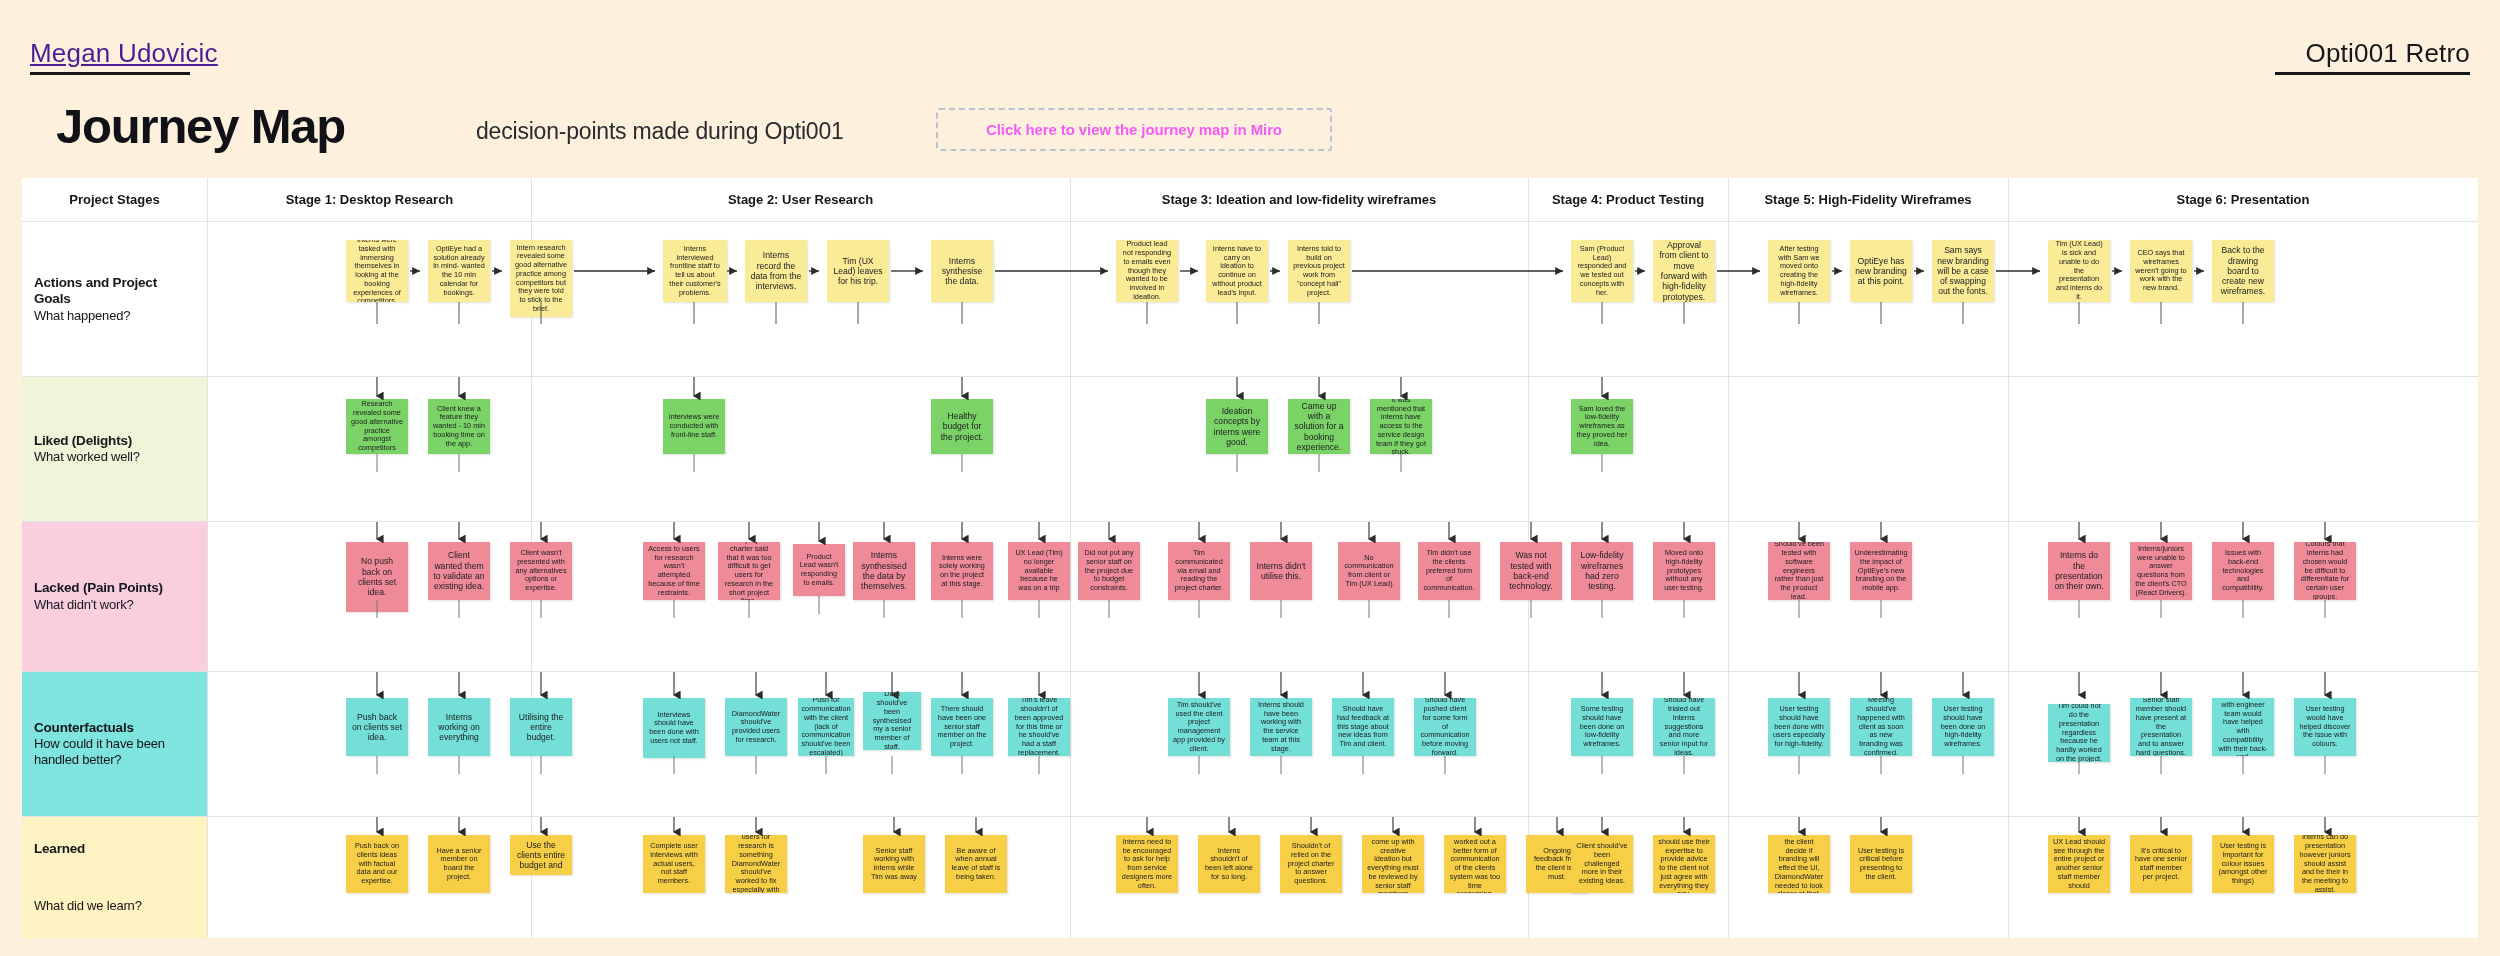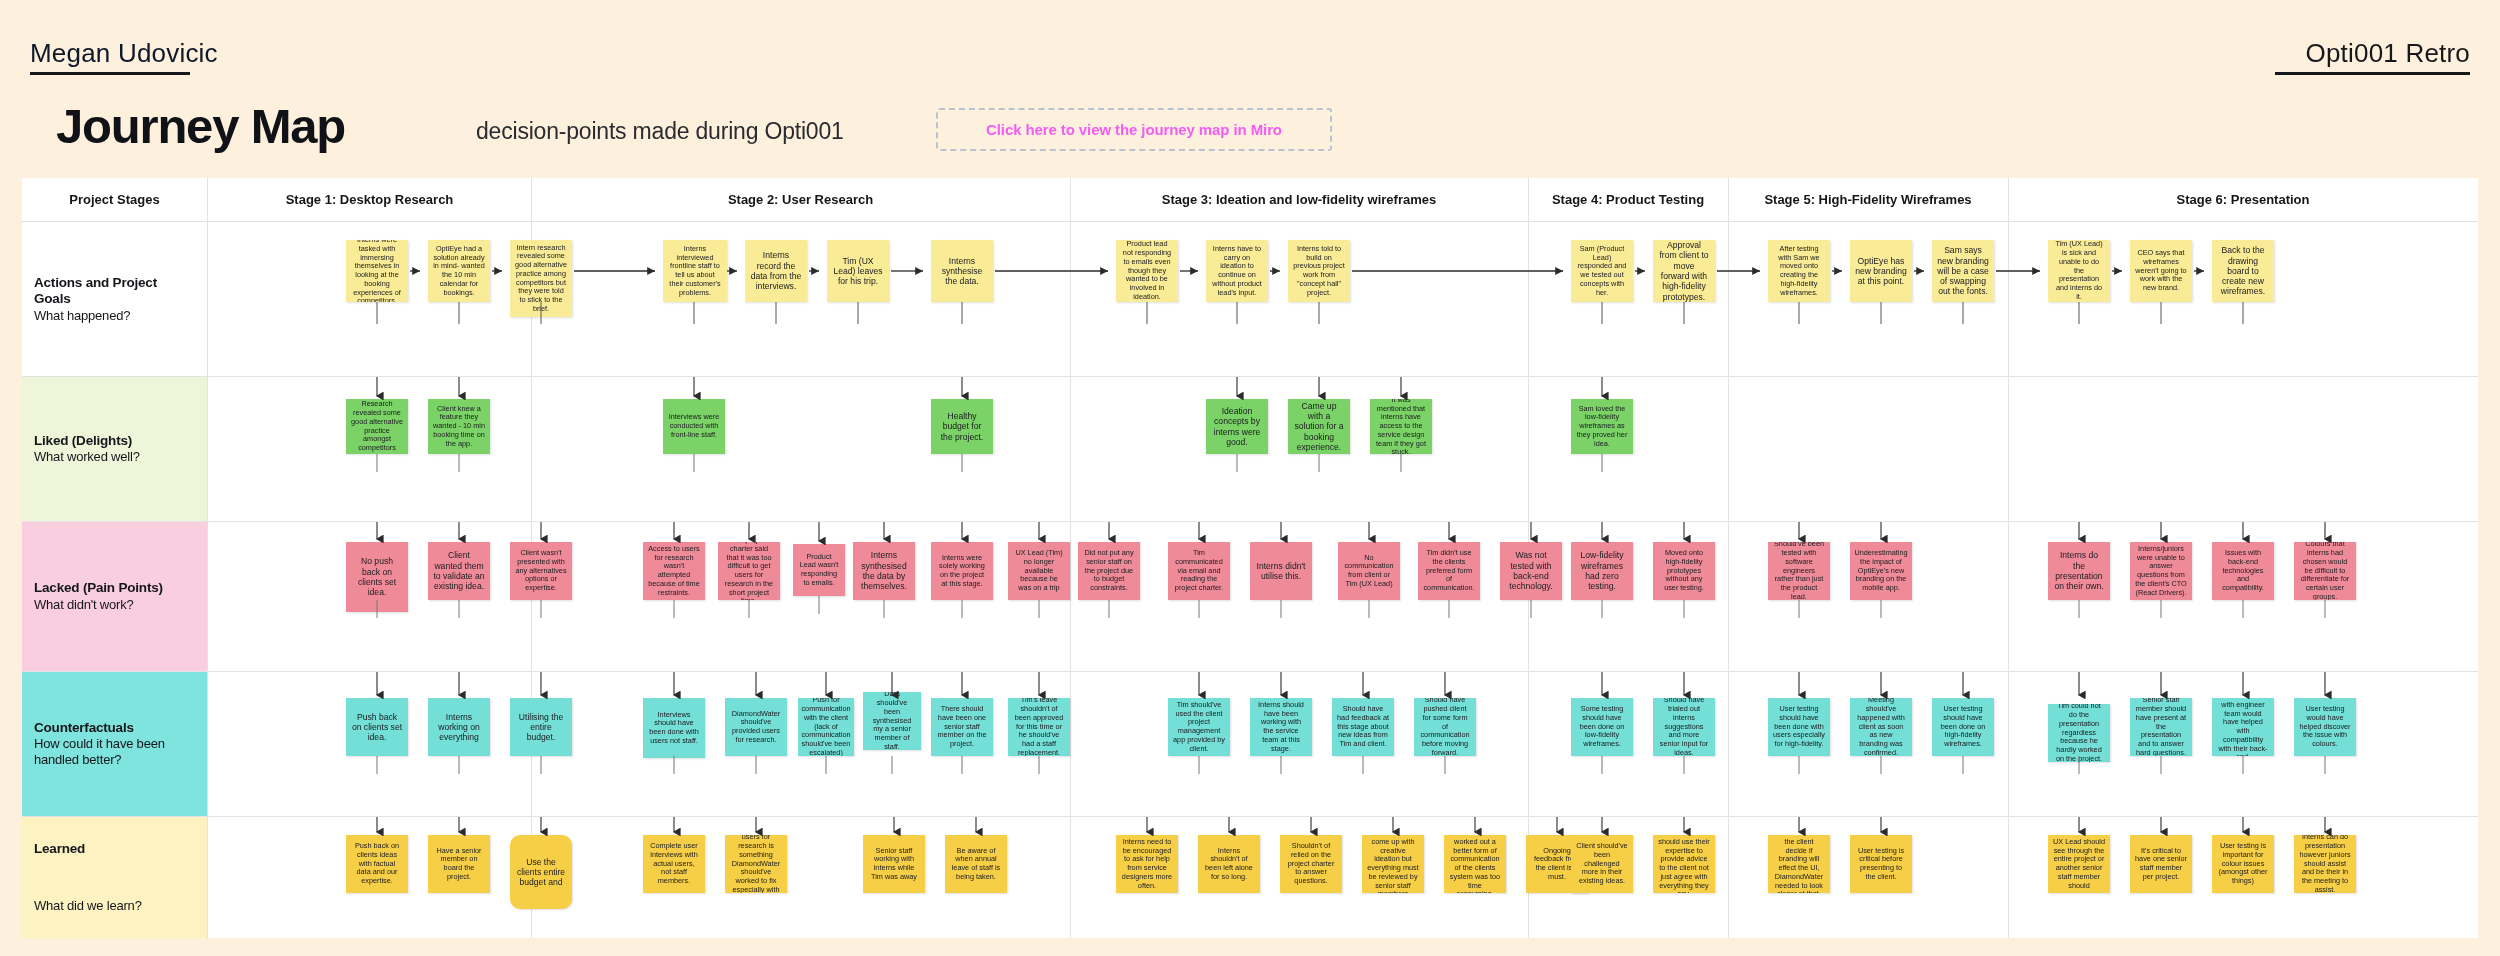--- a/index.html
+++ b/index.html
@@ -7,21 +7,21 @@
   body {
     background:#fdf1dd;
     font-family:"Liberation Sans", sans-serif;
     color:#15161a;
   }
   #root { position:relative; width:2500px; height:956px; }
 
   
   .author {
     position:absolute; left:30px; top:38px;
-    font-size:26px; letter-spacing:.2px; color:#0f172a;
+    font-size:26px; letter-spacing:.2px; color:#4c1d95;text-decoration:underline;
   }
   .author-rule {
     position:absolute; left:30px; top:72px; width:160px; height:3px; background:#17181c;
   }
   .retro {
     position:absolute; right:30px; top:38px;
     font-size:26px; letter-spacing:.2px; color:#17181c; text-align:right;
   }
   .retro-rule {
     position:absolute; right:30px; top:72px; width:195px; height:3px; background:#17181c;
@@ -426,21 +426,21 @@
       <div class="rl-sub">What did we learn?</div>
     </div>
     <div class="lane last" id="lane-learned">
         <div class="vsep" style="left: 323px;"></div>
         <div class="vsep" style="left: 862px;"></div>
         <div class="vsep" style="left: 1320px;"></div>
         <div class="vsep" style="left: 1520px;"></div>
         <div class="vsep" style="left: 1800px;"></div>
         <div class="note n-gold t-sm" style="left: 138px; top: 18px; width: 62px; height: 58px;">Push back on clients ideas with factual data and our expertise.</div>
         <div class="note n-gold t-sm" style="left: 220px; top: 18px; width: 62px; height: 58px;">Have a senior member on board the project.</div>
-        <div class="note n-gold t-md" style="left: 302px; top: 18px; width: 62px; height: 74px; border-radius: 10px;">Use the clients entire budget and</div>
+        <div class="note n-gold t-md" style="left: 302px; top: 18px; width: 62px; height: 40px;">Use the clients entire budget and</div>
         <div class="note n-gold t-sm" style="left: 435px; top: 18px; width: 62px; height: 58px;">Complete user interviews with actual users, not  staff members.</div>
         <div class="note n-gold t-sm" style="left: 517px; top: 18px; width: 62px; height: 58px;">Not having users for research is something DiamondWater should've worked to fix especially with budget.</div>
         <div class="note n-gold t-sm" style="left: 655px; top: 18px; width: 62px; height: 58px;">Senior staff working with interns while Tim was away</div>
         <div class="note n-gold t-sm" style="left: 737px; top: 18px; width: 62px; height: 58px;">Be aware of when annual leave of staff is being taken.</div>
         <div class="note n-gold t-sm" style="left: 908px; top: 18px; width: 62px; height: 58px;">Interns need to be encouraged to ask for help from service designers more often.</div>
         <div class="note n-gold t-sm" style="left: 990px; top: 18px; width: 62px; height: 58px;">Interns shouldn't of been left alone for so long.</div>
         <div class="note n-gold t-sm" style="left: 1072px; top: 18px; width: 62px; height: 58px;">Shouldn't of relied on the project charter to answer questions.</div>
         <div class="note n-gold t-sm" style="left: 1154px; top: 18px; width: 62px; height: 58px;">Ok for interns to come up with creative ideation but everything must be reviewed by senior staff members</div>
         <div class="note n-gold t-sm" style="left: 1236px; top: 18px; width: 62px; height: 58px;">Tim should've worked out a better form of communication of the clients system was too time consuming.</div>
         <div class="note n-gold t-sm" style="left: 1318px; top: 18px; width: 62px; height: 58px;">Ongoing feedback from the client is a must.</div>

